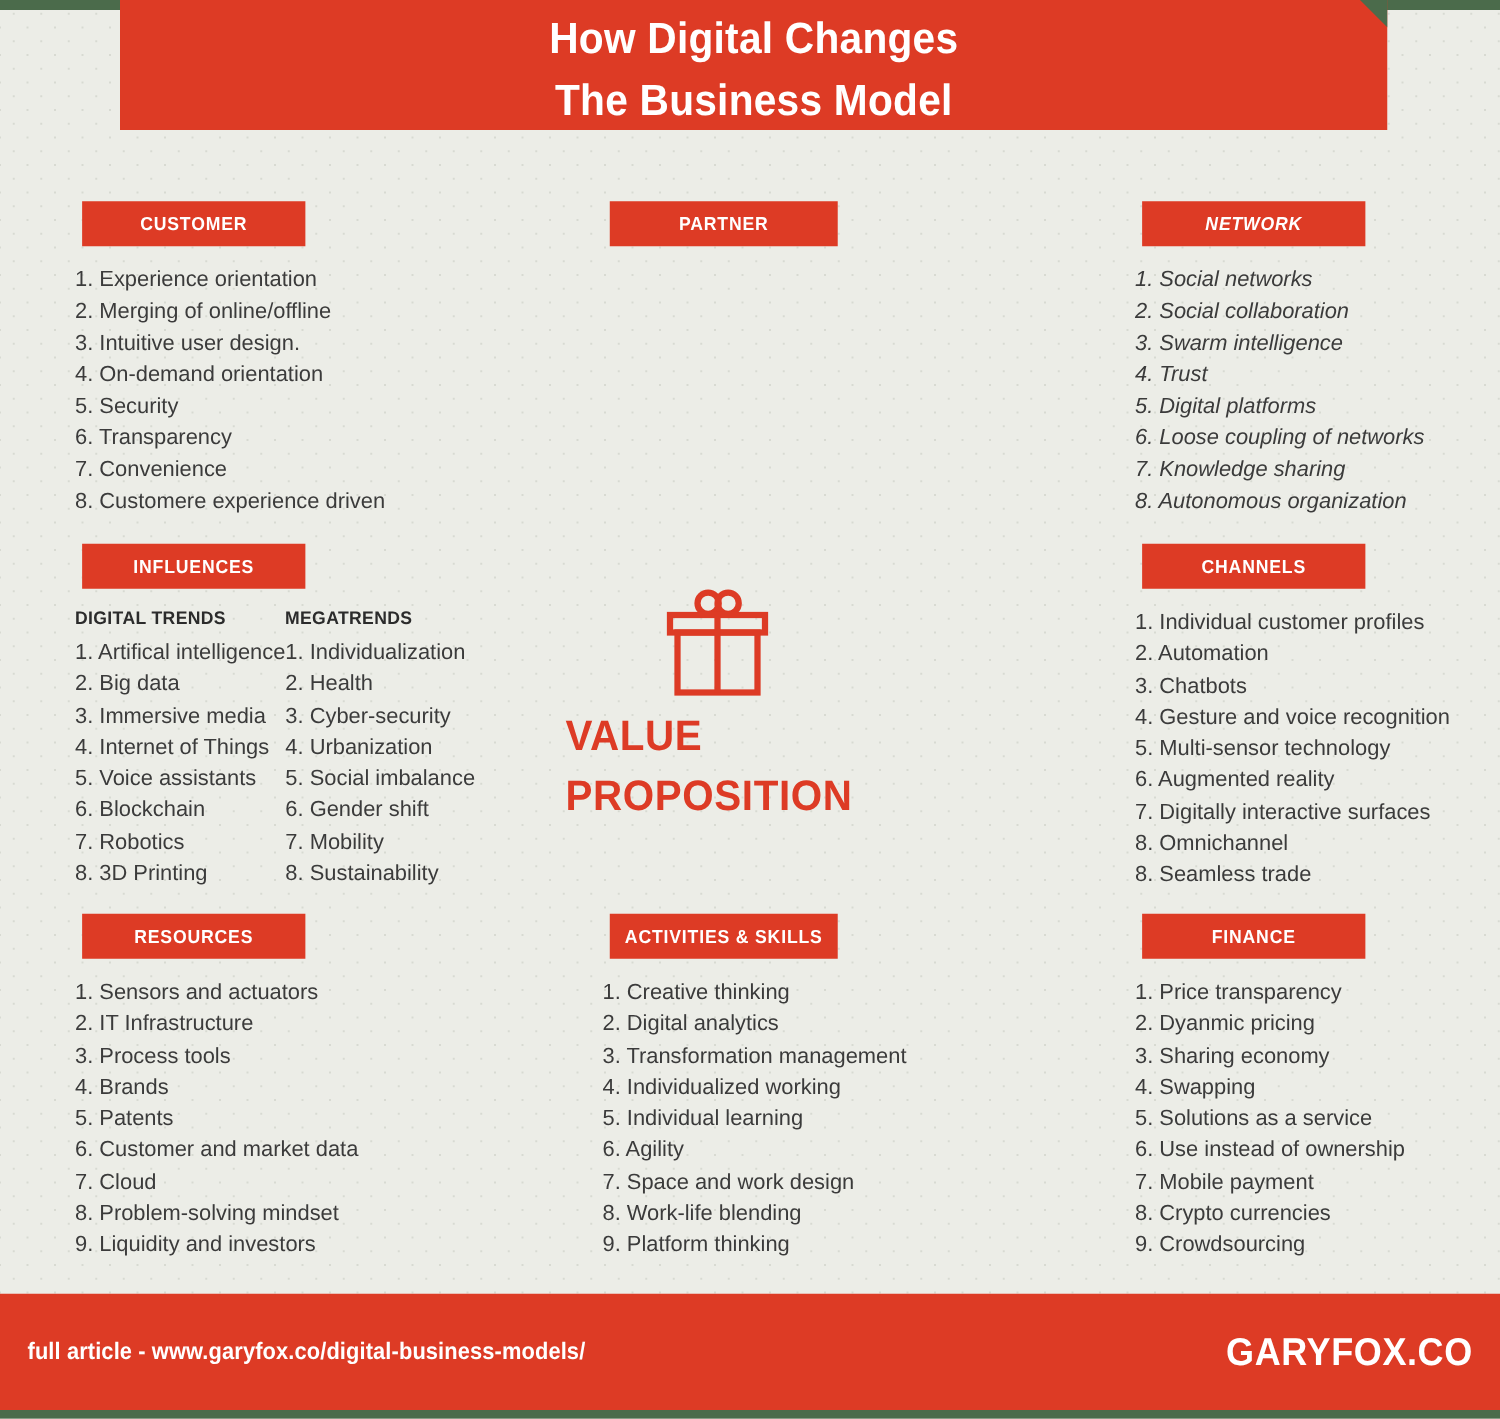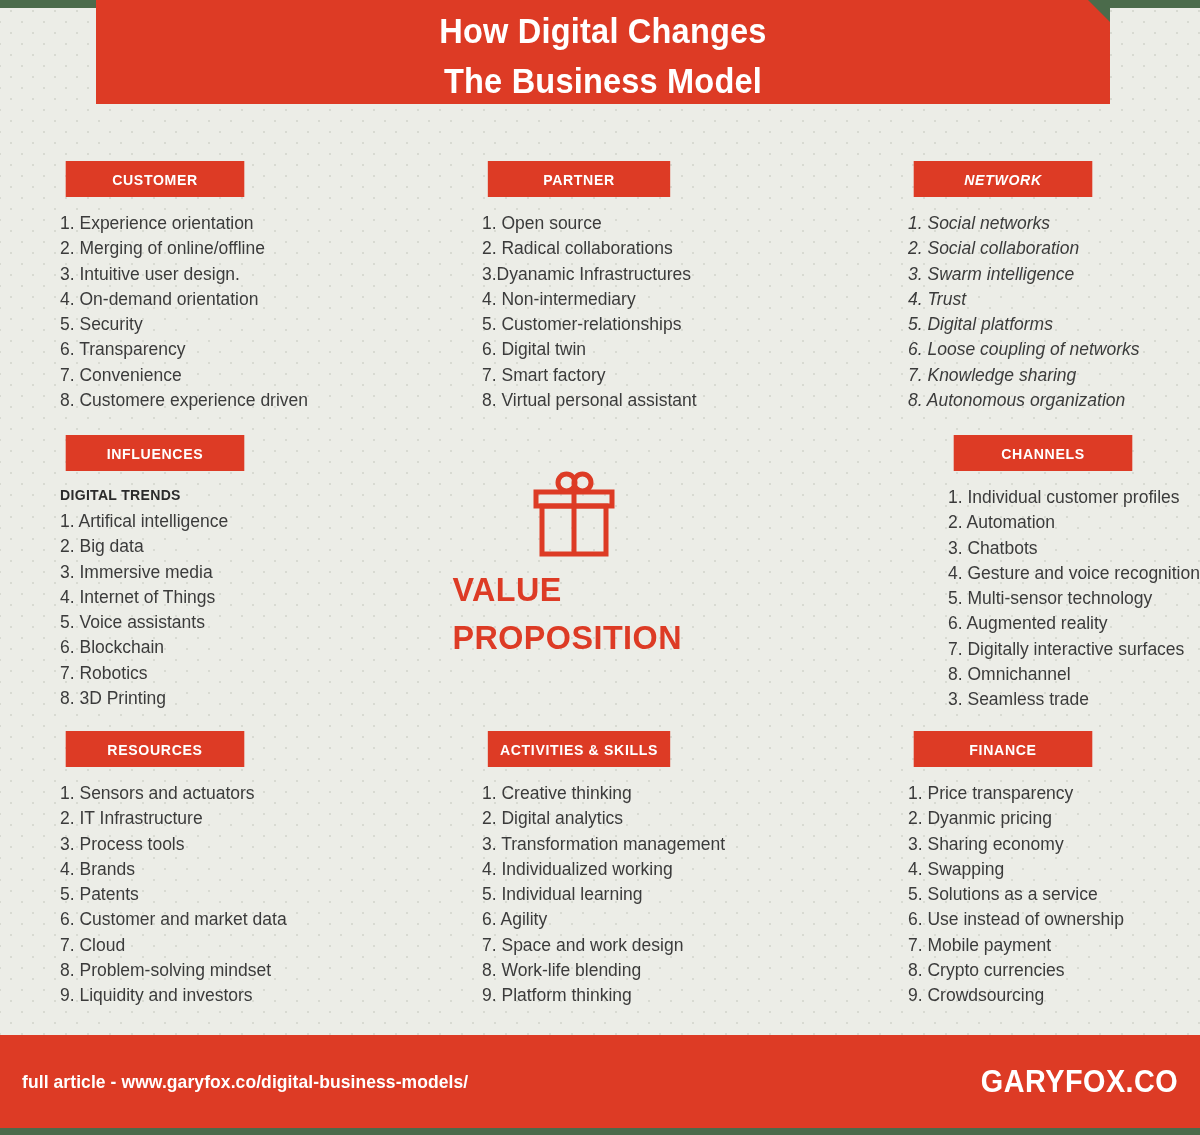--- a/index.html
+++ b/index.html
@@ -118,21 +118,21 @@
   .col-c { left: 908px; }
 
   .row-1 { top: 161px; }
   .row-2 { top: 435px; }
   .row-3 { top: 731px; }
 
   .w-cust { width: 190px; }
   .w-part { width: 194px; }
   .w-net  { width: 190px; font-style: italic; }
   .w-infl { width: 190px; }
-  .w-chan { width: 190px; margin-left: 40px; }
+  .w-chan { width: 190px; }
   .w-res  { width: 190px; }
   .w-act  { width: 194px; }
   .w-fin  { width: 190px; }
 
   
   .sub-cols {
     display: flex;
     margin-top: 16px;
     align-items: center;
   }
@@ -238,30 +238,20 @@
       <li>4. On-demand orientation</li>
       <li>5. Security</li>
       <li>6. Transparency</li>
       <li>7. Convenience</li>
       <li>8. Customere experience driven</li>
     </ul>
   </div>
 
   <div class="block col-b row-1 w-part">
     <div class="block-tag">PARTNER</div>
-    <ul class="block-list">
-      <li>1. Open source</li>
-      <li>2. Radical collaborations</li>
-      <li>3.Dyanamic Infrastructures</li>
-      <li>4. Non-intermediary</li>
-      <li>5. Customer-relationships</li>
-      <li>6. Digital twin</li>
-      <li>7. Smart factory</li>
-      <li>8. Virtual personal assistant</li>
-    </ul>
   </div>
 
   <div class="block col-c row-1 w-net">
     <div class="block-tag">NETWORK</div>
     <ul class="block-list">
       <li>1. Social networks</li>
       <li>2. Social collaboration</li>
       <li>3. Swarm intelligence</li>
       <li>4. Trust</li>
       <li>5. Digital platforms</li>
@@ -280,35 +270,48 @@
           <li>1. Artifical intelligence</li>
           <li>2. Big data</li>
           <li>3. Immersive media</li>
           <li>4. Internet of Things</li>
           <li>5. Voice assistants</li>
           <li>6. Blockchain</li>
           <li>7. Robotics</li>
           <li>8. 3D Printing</li>
         </ul>
       </div>
+      <div class="sub-col-right">
+        <div class="sub-heading">MEGATRENDS</div>
+        <ul class="block-list">
+          <li>1. Individualization</li>
+          <li>2. Health</li>
+          <li>3. Cyber-security</li>
+          <li>4. Urbanization</li>
+          <li>5. Social imbalance</li>
+          <li>6. Gender shift</li>
+          <li>7. Mobility</li>
+          <li>8. Sustainability</li>
+        </ul>
+      </div>
     </div>
   </div>
 
   <div class="block col-c row-2 w-chan">
     <div class="block-tag">CHANNELS</div>
     <ul class="block-list">
       <li>1. Individual customer profiles</li>
       <li>2. Automation</li>
       <li>3. Chatbots</li>
       <li>4. Gesture and voice recognition</li>
       <li>5. Multi-sensor technology</li>
       <li>6. Augmented reality</li>
       <li>7. Digitally interactive surfaces</li>
       <li>8. Omnichannel</li>
-      <li>3. Seamless trade</li>
+      <li>8. Seamless trade</li>
     </ul>
   </div>
 
   <div class="value-prop">
     <svg class="gift-icon" width="104" height="92" viewBox="0 0 104 92">
       <g fill="none" stroke="#dd3b25" stroke-width="5">
         <circle cx="44.5" cy="12.5" r="8.5"></circle>
         <circle cx="60.5" cy="12.5" r="8.5"></circle>
         <rect x="14" y="22" width="76" height="14"></rect>
         <rect x="20" y="36" width="64" height="48"></rect>

